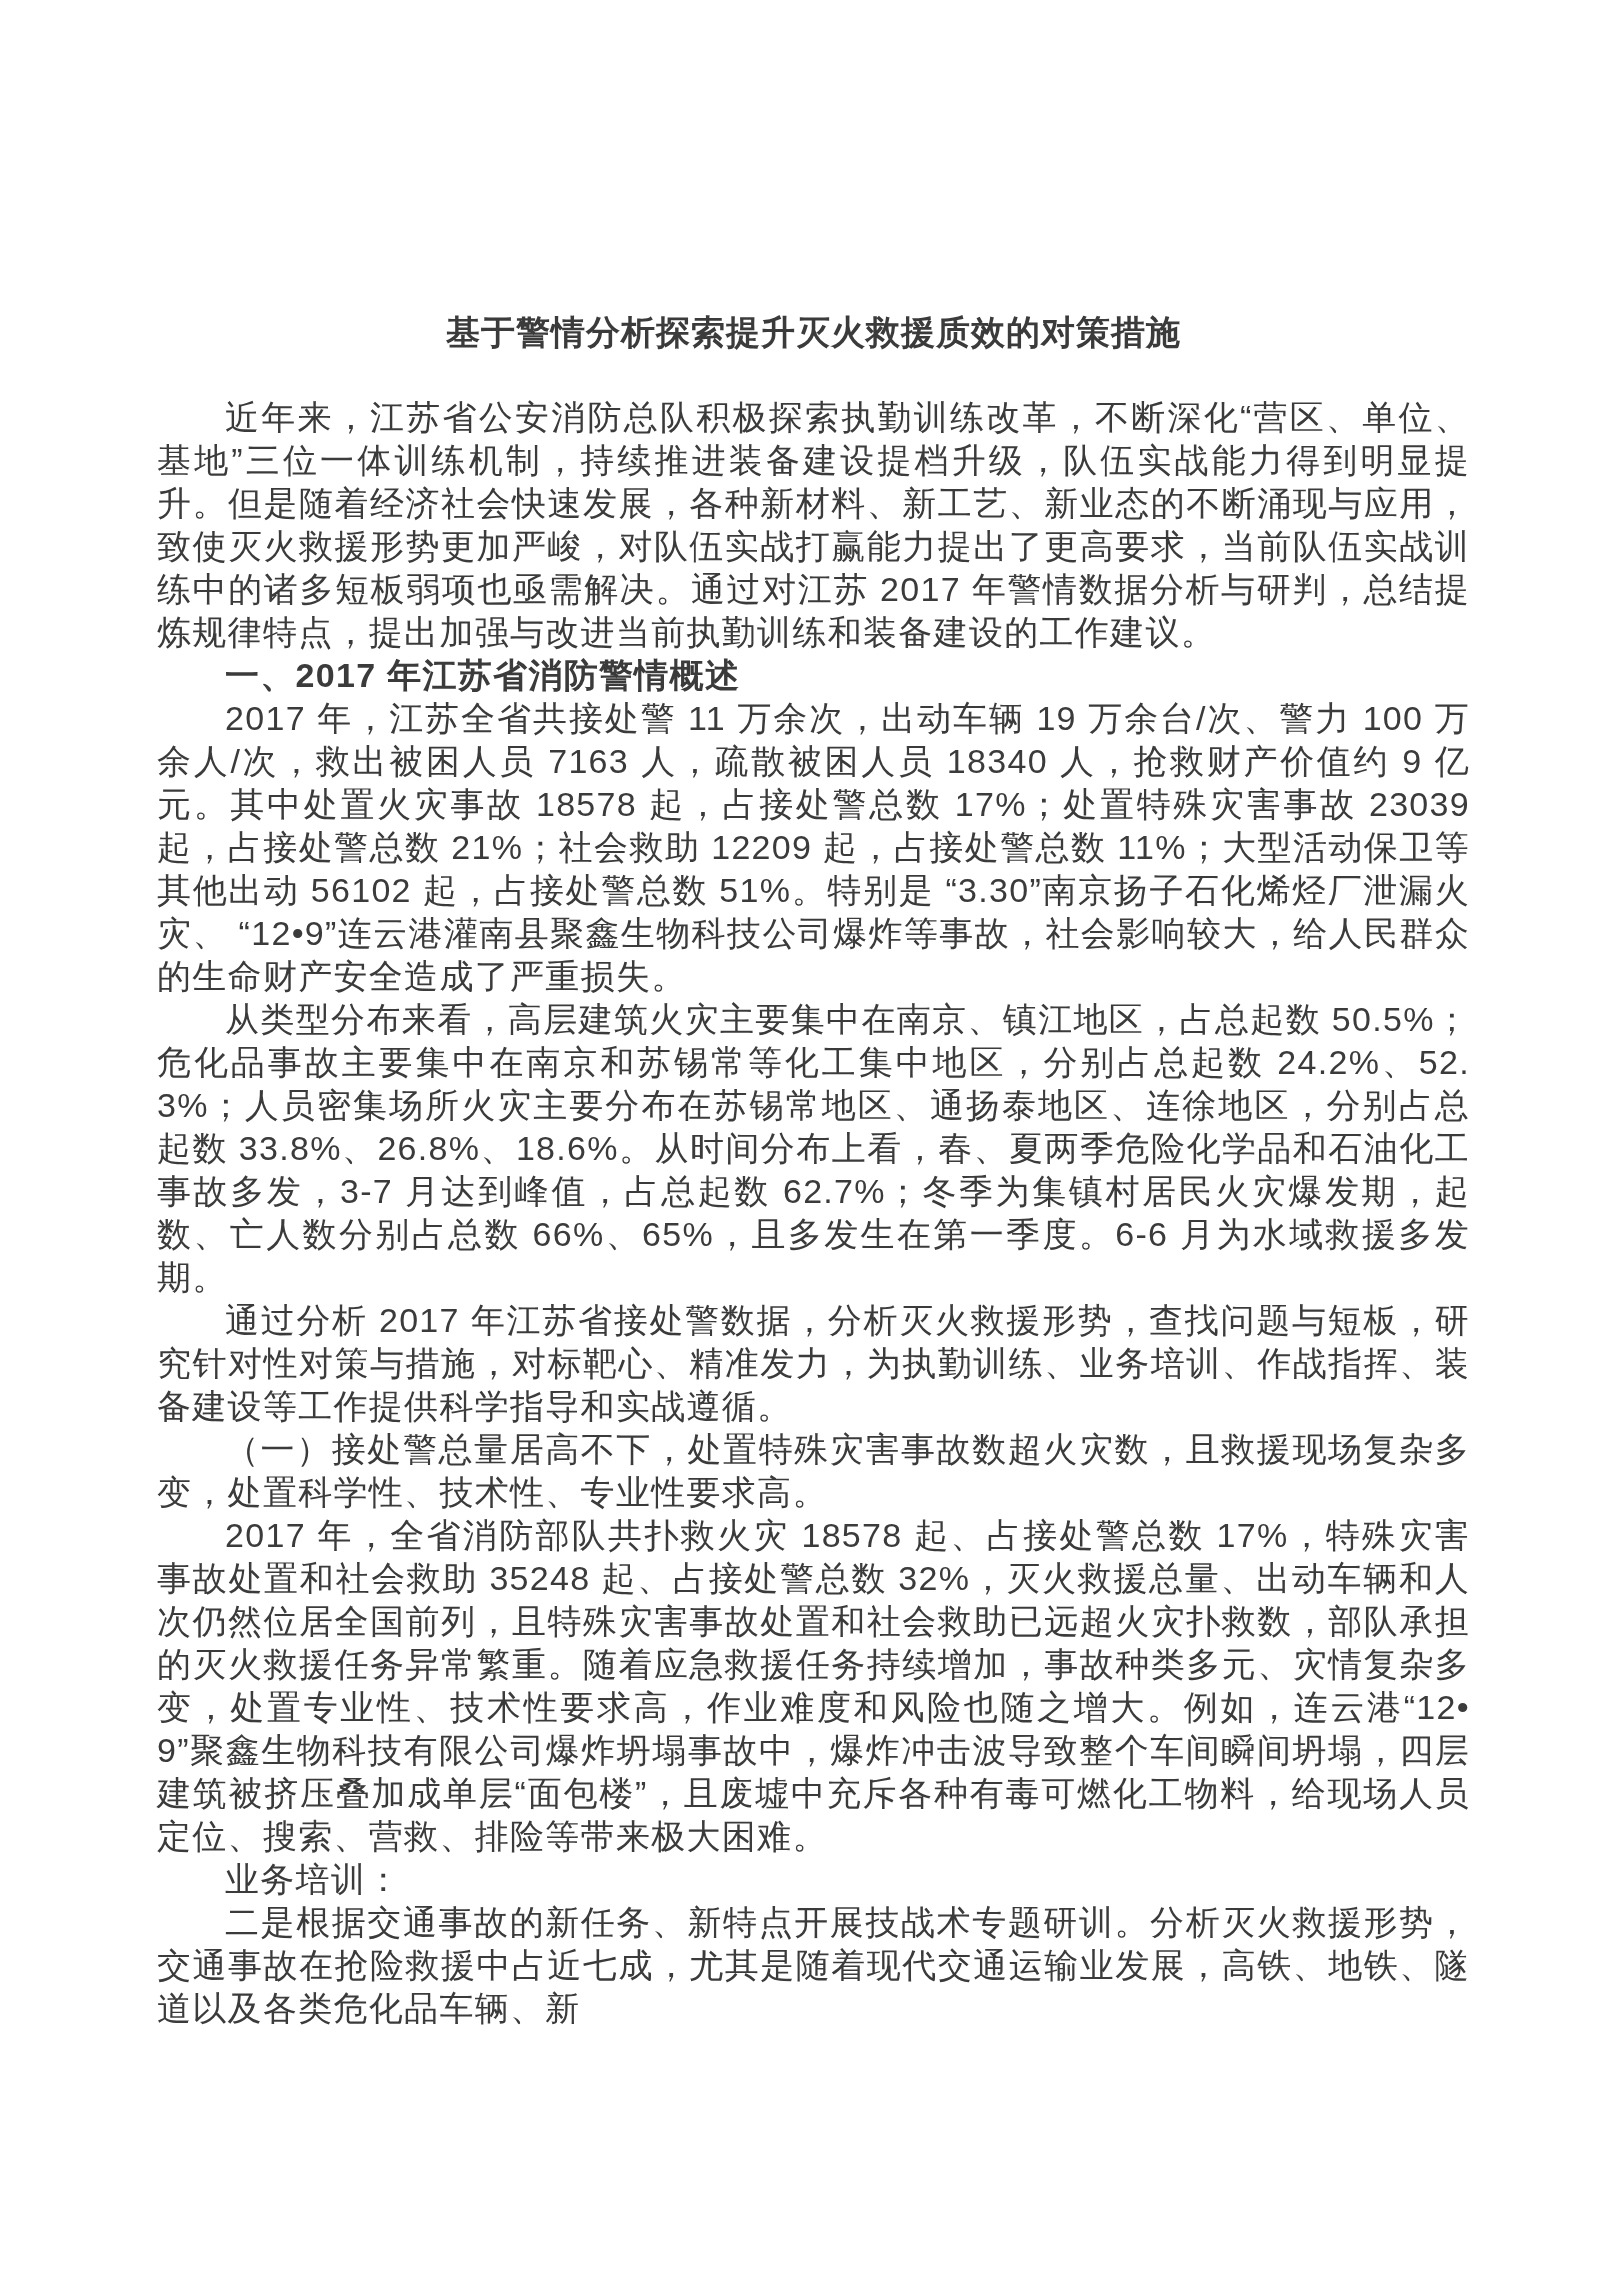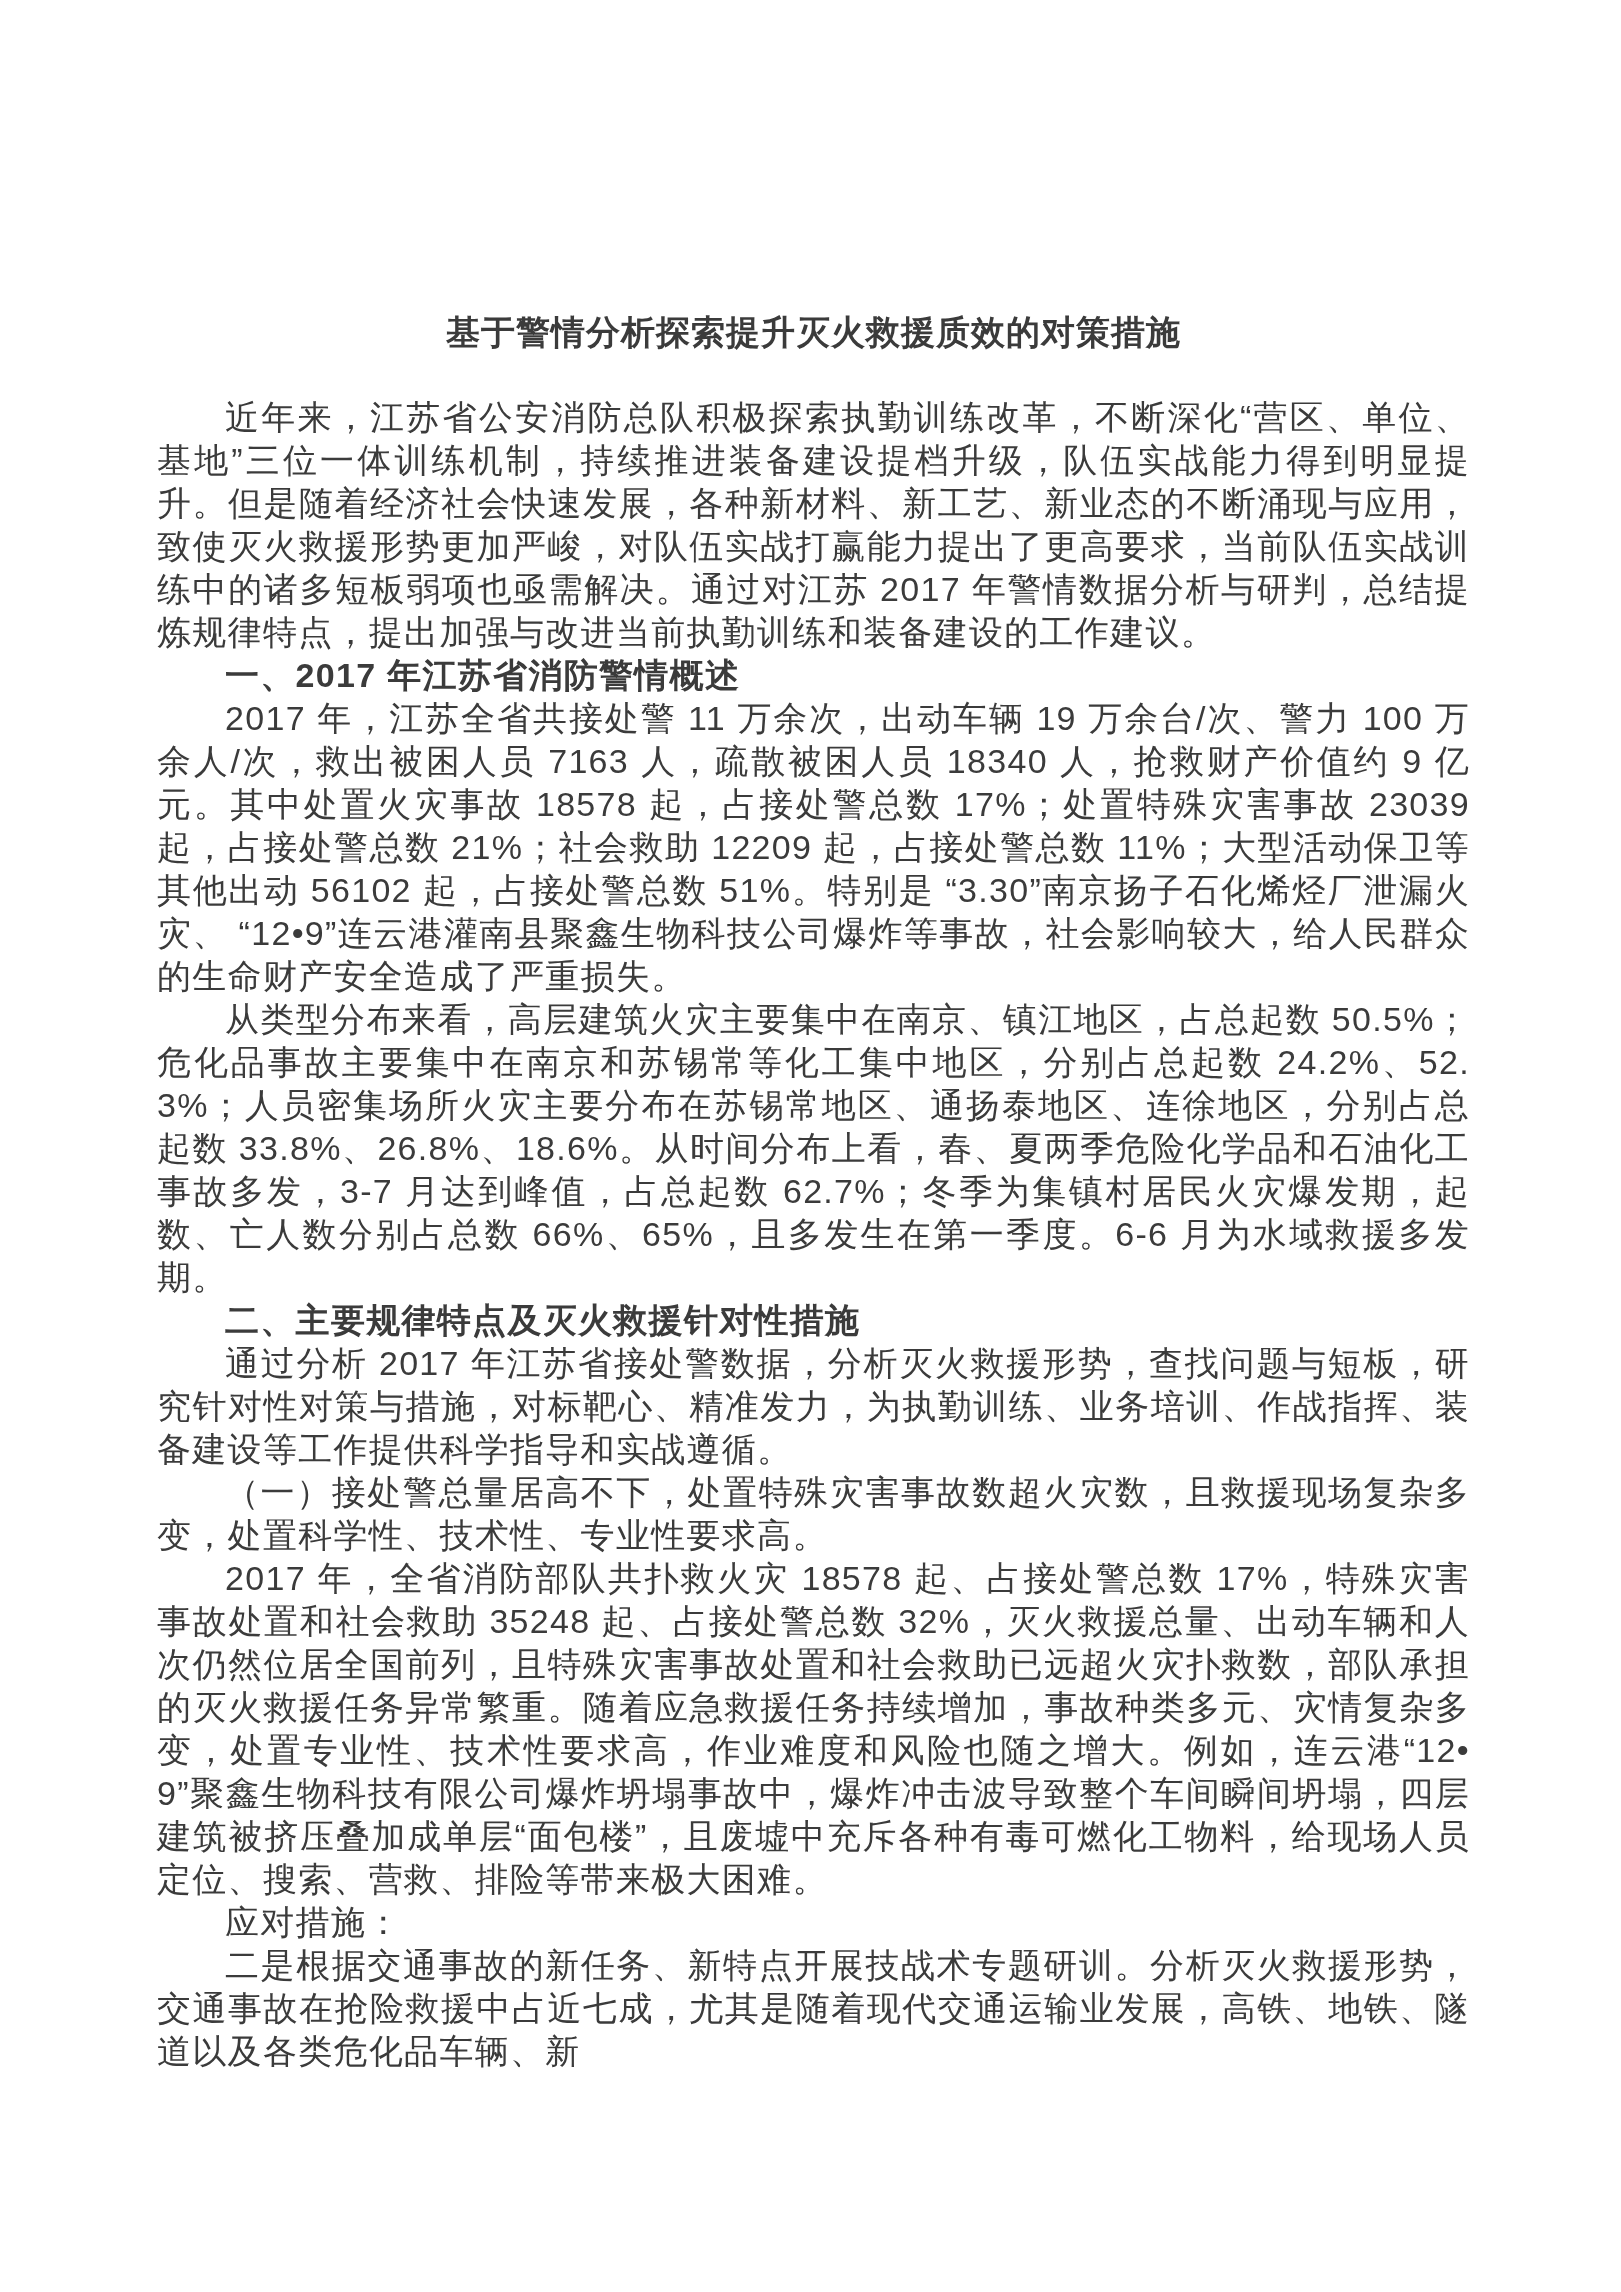--- a/index.html
+++ b/index.html
@@ -49,21 +49,20 @@
 <body>
 
 <div class="page" style="--text-color: #3b3b3b; --page-bg: #ffffff;">
   <div class="doc">
     <h1 class="title">基于警情分析探索提升灭火救援质效的对策措施</h1>
 
     <p class="para">近年来，江苏省公安消防总队积极探索执勤训练改革，不断深化“营区、单位、基地”三位一体训练机制，持续推进装备建设提档升级，队伍实战能力得到明显提升。但是随着经济社会快速发展，各种新材料、新工艺、新业态的不断涌现与应用，致使灭火救援形势更加严峻，对队伍实战打赢能力提出了更高要求，当前队伍实战训练中的诸多短板弱项也亟需解决。通过对江苏 2017 年警情数据分析与研判，总结提炼规律特点，提出加强与改进当前执勤训练和装备建设的工作建议。</p>
     <p class="para heading">一、2017 年江苏省消防警情概述</p>
     <p class="para">2017 年，江苏全省共接处警 11 万余次，出动车辆 19 万余台/次、警力 100 万余人/次，救出被困人员 7163 人，疏散被困人员 18340 人，抢救财产价值约 9 亿元。其中处置火灾事故 18578 起，占接处警总数 17%；处置特殊灾害事故 23039 起，占接处警总数 21%；社会救助 12209 起，占接处警总数 11%；大型活动保卫等其他出动 56102 起，占接处警总数 51%。特别是 “3.30”南京扬子石化烯烃厂泄漏火灾、 “12•9”连云港灌南县聚鑫生物科技公司爆炸等事故，社会影响较大，给人民群众的生命财产安全造成了严重损失。</p>
     <p class="para">从类型分布来看，高层建筑火灾主要集中在南京、镇江地区，占总起数 50.5%；危化品事故主要集中在南京和苏锡常等化工集中地区，分别占总起数 24.2%、52.3%；人员密集场所火灾主要分布在苏锡常地区、通扬泰地区、连徐地区，分别占总起数 33.8%、26.8%、18.6%。从时间分布上看，春、夏两季危险化学品和石油化工事故多发，3-7 月达到峰值，占总起数 62.7%；冬季为集镇村居民火灾爆发期，起数、亡人数分别占总数 66%、65%，且多发生在第一季度。6-6 月为水域救援多发期。</p>
-    <p class="para heading">二、主要规律特点及灭火救援针对性措施</p>
     <p class="para">通过分析 2017 年江苏省接处警数据，分析灭火救援形势，查找问题与短板，研究针对性对策与措施，对标靶心、精准发力，为执勤训练、业务培训、作战指挥、装备建设等工作提供科学指导和实战遵循。</p>
     <p class="para">（一）接处警总量居高不下，处置特殊灾害事故数超火灾数，且救援现场复杂多变，处置科学性、技术性、专业性要求高。</p>
     <p class="para">2017 年，全省消防部队共扑救火灾 18578 起、占接处警总数 17%，特殊灾害事故处置和社会救助 35248 起、占接处警总数 32%，灭火救援总量、出动车辆和人次仍然位居全国前列，且特殊灾害事故处置和社会救助已远超火灾扑救数，部队承担的灭火救援任务异常繁重。随着应急救援任务持续增加，事故种类多元、灾情复杂多变，处置专业性、技术性要求高，作业难度和风险也随之增大。例如，连云港“12•9”聚鑫生物科技有限公司爆炸坍塌事故中，爆炸冲击波导致整个车间瞬间坍塌，四层建筑被挤压叠加成单层“面包楼”，且废墟中充斥各种有毒可燃化工物料，给现场人员定位、搜索、营救、排险等带来极大困难。</p>
-    <p class="para">应对措施：</p>
+    <p class="para">业务培训：</p>
     <p class="para">二是根据交通事故的新任务、新特点开展技战术专题研训。分析灭火救援形势，交通事故在抢险救援中占近七成，尤其是随着现代交通运输业发展，高铁、地铁、隧道以及各类危化品车辆、新</p>
   </div>
 </div>
 
 
 </body></html>

